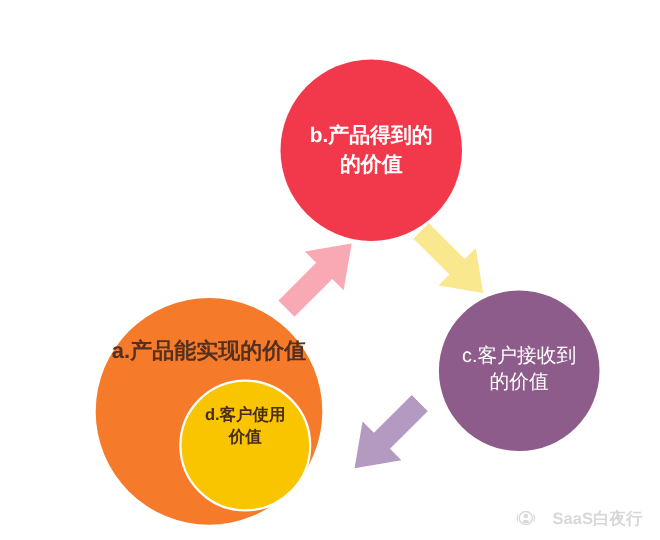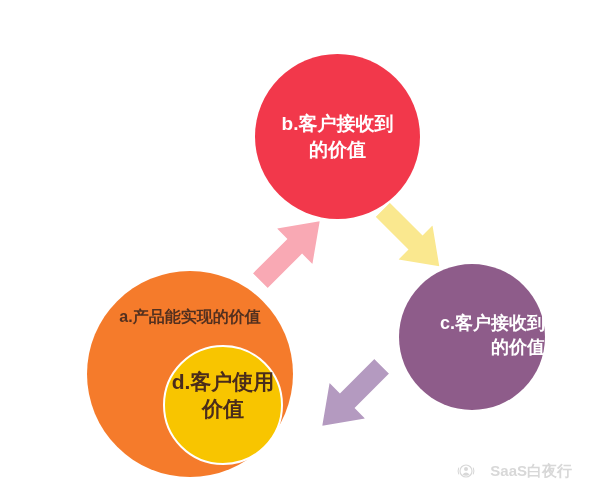--- a/index.html
+++ b/index.html
@@ -9,38 +9,38 @@
   }
   .stage{position:relative;width:600px;height:491px;background:#ffffff;}
   .title{
     position:absolute;left:30px;top:12px;
     font-size:25px;font-weight:bold;color:#161616;letter-spacing:0.5px;
   }
   .circle{position:absolute;border-radius:50%;box-sizing:border-box;text-align:center;}
   .circle-marketing{left:255px;top:54px;width:165px;height:165px;}
   .circle-marketing .txt{padding-top:57px;font-size:19px;font-weight:600;color:#ffffff;line-height:1.35;}
   .circle-received{left:399px;top:264px;width:146px;height:146px;}
-  .circle-received .txt{padding-top:47px;font-size:18px;font-weight:700;color:#ffffff;line-height:1.35;text-align:right;}
+  .circle-received .txt{padding-top:47px;font-size:18px;font-weight:400;color:#ffffff;line-height:1.35;}
   .circle-product{left:87px;top:271px;width:206px;height:206px;}
   .circle-product .lbl{
     position:absolute;top:36px;left:0;width:100%;
-    font-size:16px;font-weight:bold;line-height:1.2;
+    font-size:20px;font-weight:bold;line-height:1.2;
   }
   .circle-usage{
     left:163px;top:345px;width:120px;height:120px;
     border:2px solid #ffffff;
   }
-  .circle-usage .txt{padding-top:21px;font-size:21px;font-weight:bold;line-height:1.3;}
+  .circle-usage .txt{padding-top:21px;font-size:15px;font-weight:bold;line-height:1.3;}
   .arrow{position:absolute;}
   .arrow svg{display:block;width:100%;height:100%;}
   .arrow-pink{left:248px;top:226px;width:84px;height:50px;transform:rotate(-45deg);}
   .arrow-yellow{left:371px;top:214px;width:80px;height:48px;transform:rotate(45deg);}
   .arrow-purple{left:310px;top:371px;width:84px;height:50px;transform:rotate(135deg);}
   .watermark{
-    position:absolute;right:28px;bottom:10px;
+    position:absolute;right:16px;bottom:10px;
     display:flex;align-items:center;gap:14px;
     font-size:15px;font-weight:600;
   }
   .wm-icon{width:20px;height:20px;}
 </style>
 </head>
 <body>
 
 <div class="stage">
 
@@ -56,21 +56,21 @@
     </svg>
   </div>
   <div class="arrow arrow-purple">
     <svg viewBox="0 0 100 58" preserveAspectRatio="none">
       <polygon points="0,17 58,17 58,0 100,29 58,58 58,41 0,41" fill="#B49AC0"></polygon>
     </svg>
   </div>
 
   <div class="circle circle-marketing" style="background-color: rgb(242, 56, 75);">
     <div class="txt" style="color: rgb(255, 255, 255);">
-      <div>b.客户接收到</div>
+      <div>b.产品得到的</div>
       <div>的价值</div>
     </div>
   </div>
 
   <div class="circle circle-received" style="background-color: rgb(142, 92, 138);">
     <div class="txt" style="color: rgb(255, 255, 255);">
       <div>c.客户接收到</div>
       <div>的价值</div>
     </div>
   </div>

